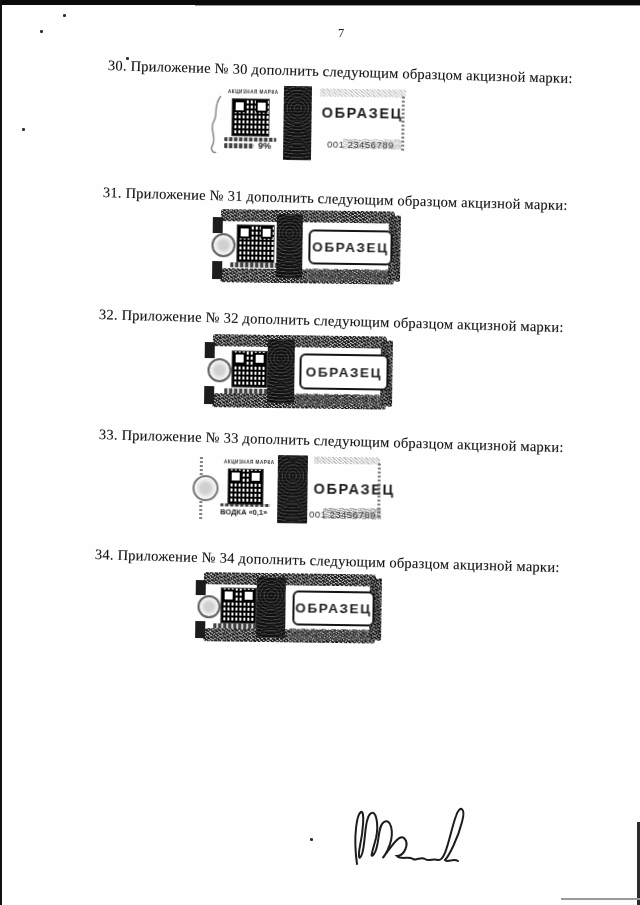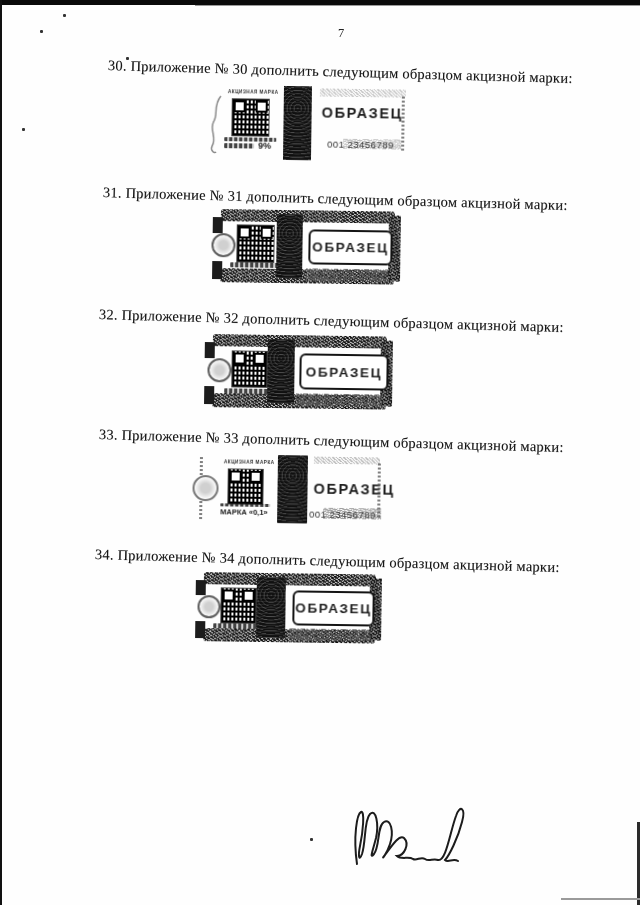--- a/index.html
+++ b/index.html
@@ -164,21 +164,21 @@
     <div class="noise-cover" style="left:94px;top:58px;width:86px;height:13px;"></div>
   </div>
 
   <div class="stamp" style="left:198px;top:455px;width:188px;height:66px;">
     <div class="seal" style="left:-5px;top:20px;width:22px;height:22px;border-color:#777;"></div>
     <div class="vtext" style="left:2px;top:2px;height:18px;"></div>
     <div class="vtext" style="left:2px;top:46px;height:18px;"></div>
     <div class="stamp-header sans" style="left:26px;top:4px;">АКЦИЗНАЯ МАРКА</div>
     <div class="qr" style="left:30px;top:13px;width:34px;height:34px;"></div>
     <div class="smudge" style="left:23px;top:48px;width:50px;height:3px;"></div>
-    <div class="product sans" style="left:23px;top:52px;font-size:7.5px;">МАРКА «0,1»</div>
+    <div class="product sans" style="left:23px;top:52px;font-size:7.5px;">ВОДКА «0,1»</div>
     <div class="band" style="left:80px;top:-1px;width:30px;height:68px;"></div>
     <div class="spk-light" style="left:116px;top:0;width:66px;height:7px;opacity:.6;"></div>
     <div class="sample sans" style="left:116px;top:24px;">ОБРАЗЕЦ</div>
     <div class="serial sans" style="left:112px;top:52px;">001 23456789</div>
     <div class="noise-cover" style="left:126px;top:51px;width:58px;height:11px;opacity:.55;"></div>
     <div class="vtext" style="left:180px;top:6px;height:54px;"></div>
   </div>
 
   <div class="stamp" style="left:194px;top:572px;width:190px;height:69px;">
     <div class="spk" style="left:10px;top:0;width:172px;height:12px;border-radius:3px 3px 0 0;"></div>

